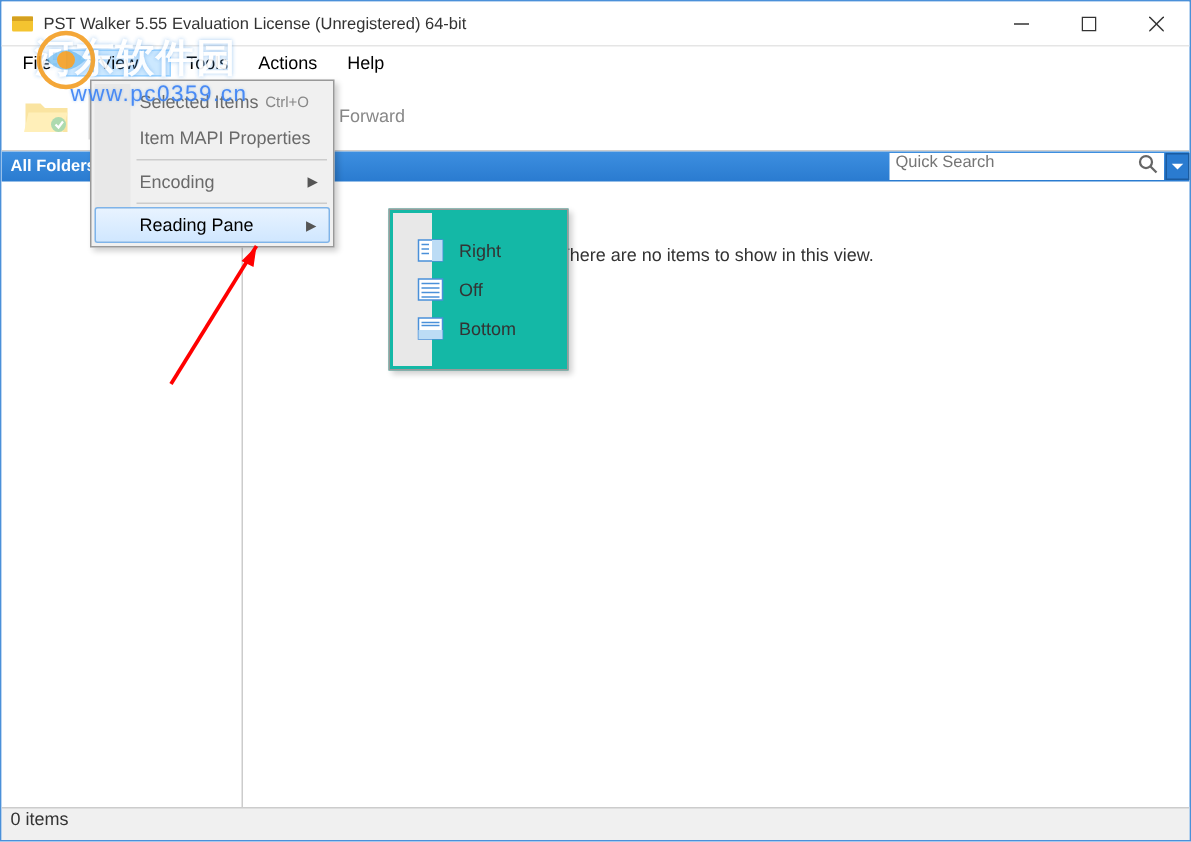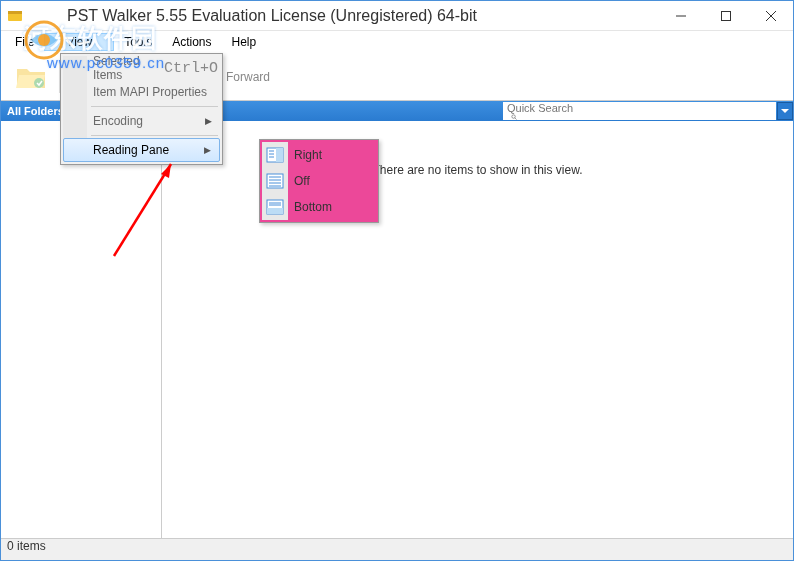--- a/index.html
+++ b/index.html
@@ -1,58 +1,58 @@
 <!DOCTYPE html>
 <html><head>
   <meta charset="utf-8">
   <style>
     * { box-sizing: border-box; margin: 0; padding: 0; font-family: "Segoe UI", Tahoma, sans-serif; }
     body { width: 794px; height: 561px; background: #fff; position: relative; overflow: hidden; border: 1px solid #4a90d9; }
     
     .titlebar { height: 30px; background: #fff; display: flex; align-items: center; padding-left: 6px; border-bottom: 1px solid #e5e5e5; }
     .titlebar .app-icon { width: 16px; height: 16px; margin-right: 6px; }
-    .titlebar .title { font-size: 16px; color: #333; flex: 1; margin-left: 38px; }
+    .titlebar .title { font-size: 11px; color: #333; flex: 1; }
     .win-controls { display: flex; height: 100%; }
     .win-btn { width: 45px; height: 30px; display: flex; align-items: center; justify-content: center; font-size: 14px; color: #333; }
     .win-btn.close { width: 45px; }
     
     .menubar { height: 22px; display: flex; align-items: center; padding-left: 4px; position: relative; z-index: 5; }
     .menu-item { padding: 2px 10px; font-size: 12px; color: #000; cursor: default; }
     .menu-item.active { background: #cce8ff; border: 1px solid #99d1ff; padding: 1px 21px; }
     
     .toolbar { height: 48px; display: flex; align-items: center; padding-left: 6px; border-bottom: 1px solid #ccc; gap: 2px; }
     .tool-btn { display: flex; align-items: center; gap: 6px; padding: 4px 8px; font-size: 12px; color: #888; }
     .tool-icon { width: 32px; height: 28px; opacity: 0.45; }
     .tool-sep { width: 1px; height: 32px; background: #ddd; margin: 0 2px; }
     
     .content { display: flex; height: calc(100% - 30px - 22px - 48px - 22px); position: relative; }
     .sidebar { width: 161px; border-right: 1px solid #ccc; background: #fff; }
     .sidebar-header { height: 20px; background: linear-gradient(#3d8fe0, #2a7bd0); color: #fff; font-size: 11px; font-weight: bold; padding: 3px 6px; display: flex; align-items: center; }
     .sidebar-body { padding: 2px; }
     
     .main { flex: 1; display: flex; flex-direction: column; }
     .main-header { height: 20px; background: linear-gradient(#3d8fe0, #2a7bd0); display: flex; align-items: center; justify-content: flex-end; }
-    .search-box { width: 273px; height: 18px; background: #fff; display: flex; align-items: flex-start; padding: 0 4px; font-size: 11px; color: #666; position: relative; flex-direction: column; }
+    .search-box { width: 183px; height: 18px; background: #fff; display: flex; align-items: flex-start; padding: 0 4px; font-size: 11px; color: #666; position: relative; }
     .search-box input { border: none; outline: none; flex: 1; font-size: 11px; width: 100%; }
     .search-icon { width: 14px; height: 14px; }
     .search-dd { width: 16px; height: 18px; background: #2a7bd0; border: 1px solid #1a5ba0; display: flex; align-items: center; justify-content: center; margin-left: 1px; }
     
     .main-body { flex: 1; padding-top: 42px; text-align: center; font-size: 12px; font-family: "Courier New", monospace; color: #333; }
     
     .statusbar { height: 22px; border-top: 1px solid #ccc; display: flex; align-items: flex-start; padding: 0 6px; font-size: 12px; color: #333; background: #f0f0f0; }
     
     .dropdown-menu { position: absolute; top: 52px; left: 59px; width: 163px; background: #f0f0f0; border: 1px solid #999; box-shadow: 2px 2px 4px rgba(0,0,0,0.2); z-index: 10; padding: 2px; }
     .dropdown-menu .stripe { position: absolute; left: 2px; top: 2px; bottom: 2px; width: 24px; background: #e8e8e8; }
     .dd-item { position: relative; height: 24px; display: flex; align-items: center; padding-left: 30px; font-size: 12px; color: #6a6a6a; }
     .dd-item.hover { background: linear-gradient(#e8f3ff, #d0e7ff); border: 1px solid #7eb4ea; border-radius: 2px; padding-left: 29px; color: #000; }
-    .dd-item .shortcut { margin-left: auto; margin-right: 2px; color: #888; font-size: 15px; font-family: Liberation Mono, monospace; }
+    .dd-item .shortcut { margin-left: auto; margin-right: 14px; color: #888; font-size: 10px; }
     .dd-item .arrow { margin-left: auto; margin-right: 8px; font-size: 9px; color: #555; }
     .dd-sep { height: 1px; background: #ccc; margin: 2px 2px 2px 28px; }
     
-    .submenu { position: absolute; top: 138px; left: 258px; width: 120px; background: #ec4899; border: 1px solid #999; box-shadow: 2px 2px 4px rgba(0,0,0,0.2); z-index: 11; padding: 2px; }
+    .submenu { position: absolute; top: 138px; left: 258px; width: 120px; background: #14b8a6; border: 1px solid #999; box-shadow: 2px 2px 4px rgba(0,0,0,0.2); z-index: 11; padding: 14px; }
     .submenu .stripe { position: absolute; left: 2px; top: 2px; bottom: 2px; width: 26px; background: #e8e8e8; }
     .sub-item { position: relative; height: 26px; display: flex; align-items: center; padding-left: 32px; font-size: 12px; color: #333; }
     .sub-icon { position: absolute; left: 4px; width: 18px; height: 18px; }
     
     .watermark { position: absolute; top: 20px; left: 22px; z-index: 20; pointer-events: none; opacity: 0.92; }
     .wm-text1 { font-size: 26px; font-weight: bold; color: #fff; text-shadow: 0 0 3px rgba(90,160,230,0.6); letter-spacing: 1px; }
     .wm-text2 { font-size: 15px; color: #3b82f6; text-shadow: 0 0 2px rgba(90,160,230,0.5); letter-spacing: 1px; margin-top: -2px; padding-left: 24px; }
     .wm-logo { position: absolute; top: -2px; left: 0; width: 42px; height: 42px; }
     
     .annotation-arrow { position: absolute; top: 155px; left: 98px; z-index: 15; pointer-events: none; }

